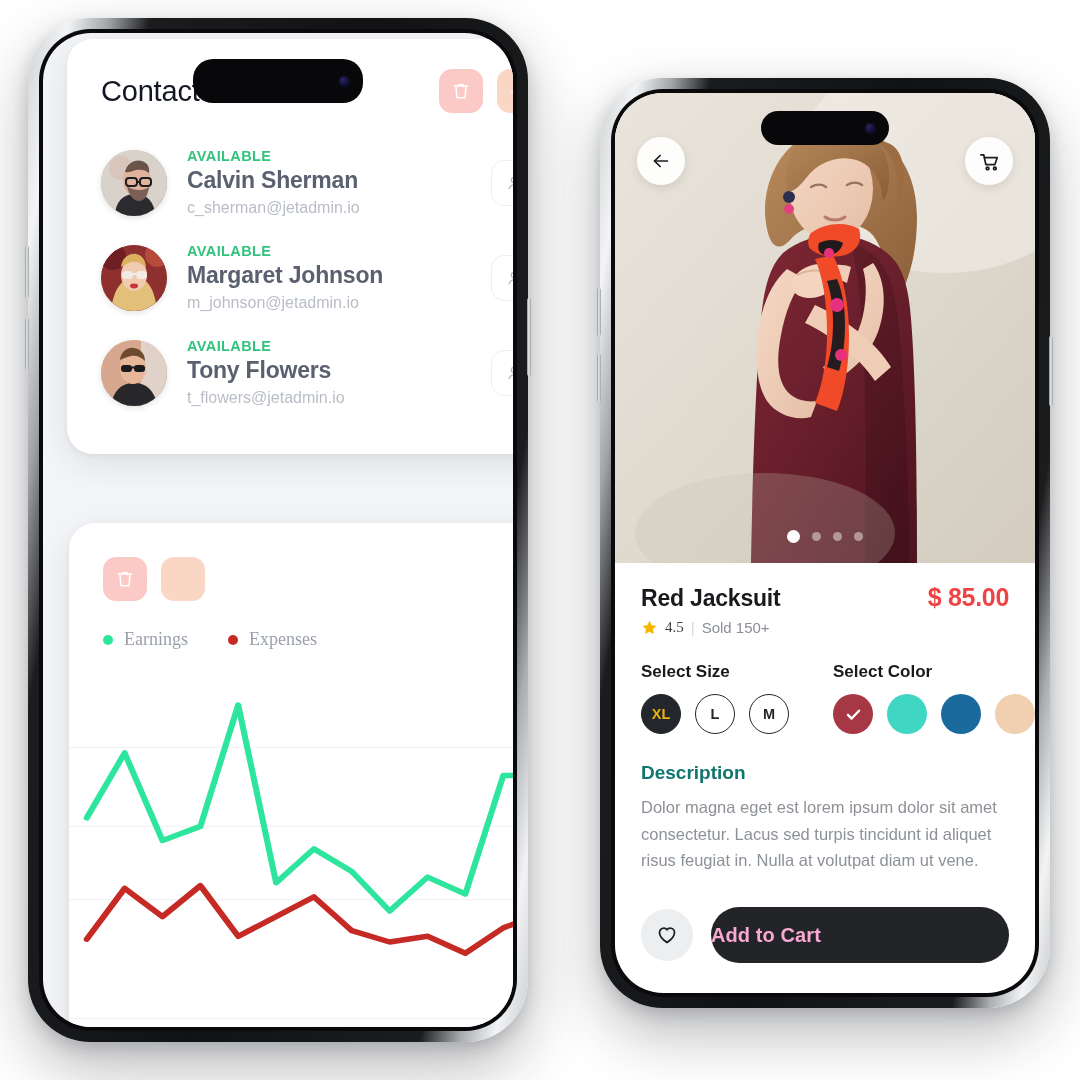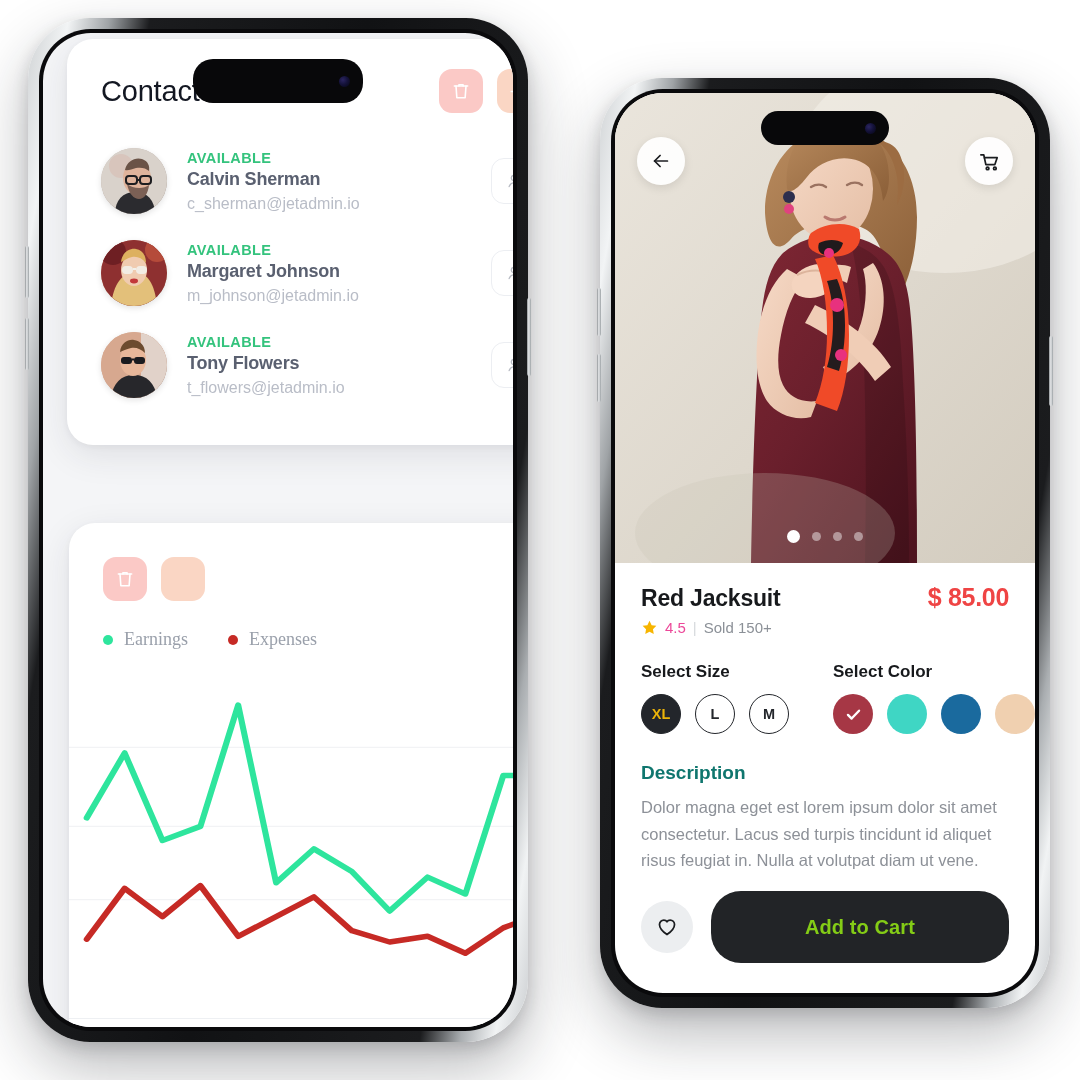--- a/index.html
+++ b/index.html
@@ -85,21 +85,21 @@
     padding: 13px 36px 13px 34px;
     gap: 20px;
   }
   .avatar {
     width: 66px; height: 66px; border-radius: 50%;
     flex: 0 0 66px; overflow: hidden; position: relative;
     box-shadow: 0 2px 6px rgba(0,0,0,.12);
   }
   .contact-meta { flex: 1 1 auto; min-width: 0; }
   .status-tag { font-size: 14.5px; font-weight: 700; color: #34c37d; letter-spacing: .4px; }
-  .contact-name { font-size: 18px; font-weight: 700; color: #5a6070; margin-top: 3px; letter-spacing:-.2px;}
+  .contact-name { font-size: 23px; font-weight: 700; color: #5a6070; margin-top: 3px; letter-spacing:-.2px;}
   .contact-email { font-size: 16px; color: #b9bdc7; margin-top: 5px; }
   .row-action {
     width: 46px; height: 46px; border-radius: 13px;
     border: 1.5px solid #eceef2; background:#fff;
     display: flex; align-items: center; justify-content: center; flex: 0 0 46px;
   }
 
   
   #chart-card {
     position: absolute; left: 26px; top: 490px; right: -66px; bottom: -40px;
@@ -138,21 +138,21 @@
   #hero-cart { right: 22px; top: 44px; }
   .dots { position: absolute; left: 50%; transform: translateX(-50%); bottom: 20px; display: flex; gap: 12px; align-items:center; z-index: 6; }
   .dot { width: 9px; height: 9px; border-radius: 50%; background: rgba(255,255,255,.45); }
   .dot.active { width: 13px; height: 13px; background: #fff; }
 
   .detail { padding: 20px 26px 0 26px; flex: 1 1 auto; display:flex; flex-direction:column;}
   .prod-row { display: flex; align-items: baseline; justify-content: space-between; }
   .prod-name { font-size: 23px; font-weight: 700; color: #17191c; letter-spacing:-.2px;}
   .prod-price { font-size: 25px; font-weight: 700; color: #ef4444; letter-spacing:-.3px;}
   .rating { display: flex; align-items: center; gap: 7px; margin-top: 7px; font-size: 15px; color: #8b9097; }
-  .rating .val { color: #ec4899; }
+  .rating .val { color: #404040; font-family: Liberation Serif, serif; }
   .rating .sep { color: #d6d9dd; }
 
   .opts { display: flex; gap: 44px; margin-top: 26px; }
   .opt-col { }
   .opt-title { font-size: 17px; font-weight: 700; color: #17191c; }
   .chips { display: flex; gap: 14px; margin-top: 12px; }
   .size-chip {
     width: 40px; height: 40px; border-radius: 50%;
     border: 1.6px solid #23262b; background: #fff; color: #23262b;
     font-size: 14.5px; font-weight: 700;
@@ -164,22 +164,22 @@
 
   .desc-title { font-size: 19px; font-weight: 700; color: #0f766e; margin-top: 28px; }
   .desc-body { font-size: 16.5px; line-height: 1.62; color: #8d9198; margin-top: 10px; }
 
   .cta { display: flex; align-items: center; gap: 18px; margin-top: auto; padding-bottom: 30px; }
   .fav-btn {
     width: 52px; height: 52px; border-radius: 50%; background: #eceef0; flex:0 0 52px;
     display: flex; align-items: center; justify-content: center;
   }
   .add-cart {
-    flex: 1 1 auto; height: 72px; border-radius: 30px; background: #222427; color: #84cc16;
-    display: flex; align-items: center; justify-content: center;
+    flex: 1 1 auto; height: 56px; border-radius: 30px; background: #222427; color: #f9a8d4;
+    display: flex; align-items: center; justify-content: flex-start;
     font-size: 20px; font-weight: 700; letter-spacing: .1px;
   }
 </style>
 </head>
 <body>
 
 <div class="stage">
 
   <div class="phone" id="phone-left">
     <div class="btn-side" style="left:-3px; top:228px; width:4px; height:52px;"></div>

